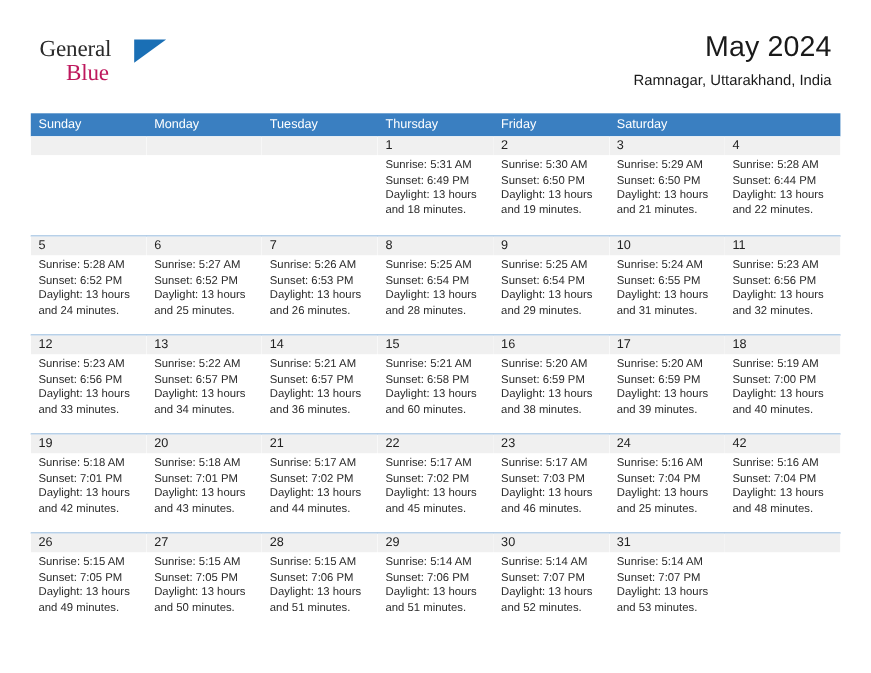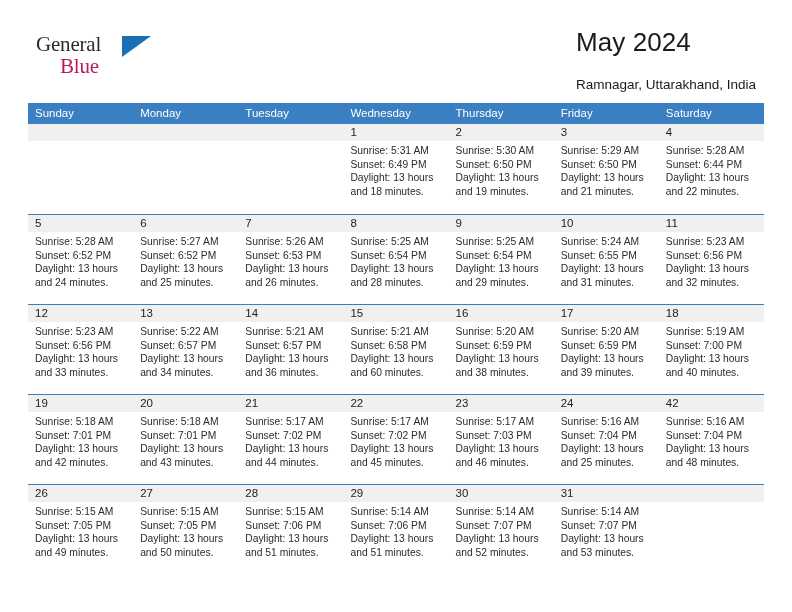--- a/index.html
+++ b/index.html
@@ -59,35 +59,35 @@
     position: absolute;
     left: 86px;
     top: 8px;
     width: 0;
     height: 0;
     border-left: 29px solid #1a6fb5;
     border-bottom: 21px solid transparent;
   }
 
   .title-block {
-    text-align: left;
+    text-align: right;
     padding-top: 0;
   }
   .cal-title {
     font-size: 26px;
     color: #1a1a1a;
     font-weight: normal;
     line-height: 1.1;
     margin: 0;
     letter-spacing: 0.1px;
   }
   .cal-subtitle {
     font-size: 13.5px;
     color: #1a1a1a;
-    margin-top: 20px;
+    margin-top: 8px;
     letter-spacing: 0px;
   }
 
   
   .calendar {
     position: absolute;
     left: 28px;
     top: 103px;
     width: 736px;
   }
@@ -159,21 +159,20 @@
       <div class="cal-subtitle">Ramnagar, Uttarakhand, India</div>
     </div>
 
   </div>
 
   <div class="calendar">
     <div class="weekday-row" id="weekday-row">
         <div class="weekday">Sunday</div>
         <div class="weekday">Monday</div>
         <div class="weekday">Tuesday</div>
-        <div class="weekday">Wednesday</div>
         <div class="weekday">Thursday</div>
         <div class="weekday">Friday</div>
         <div class="weekday">Saturday</div>
       </div>
     <div id="weeks-container">
         <div class="week first">
           <div class="day-cell">
             <div class="day-num-band empty"></div>
           </div>
           <div class="day-cell">

